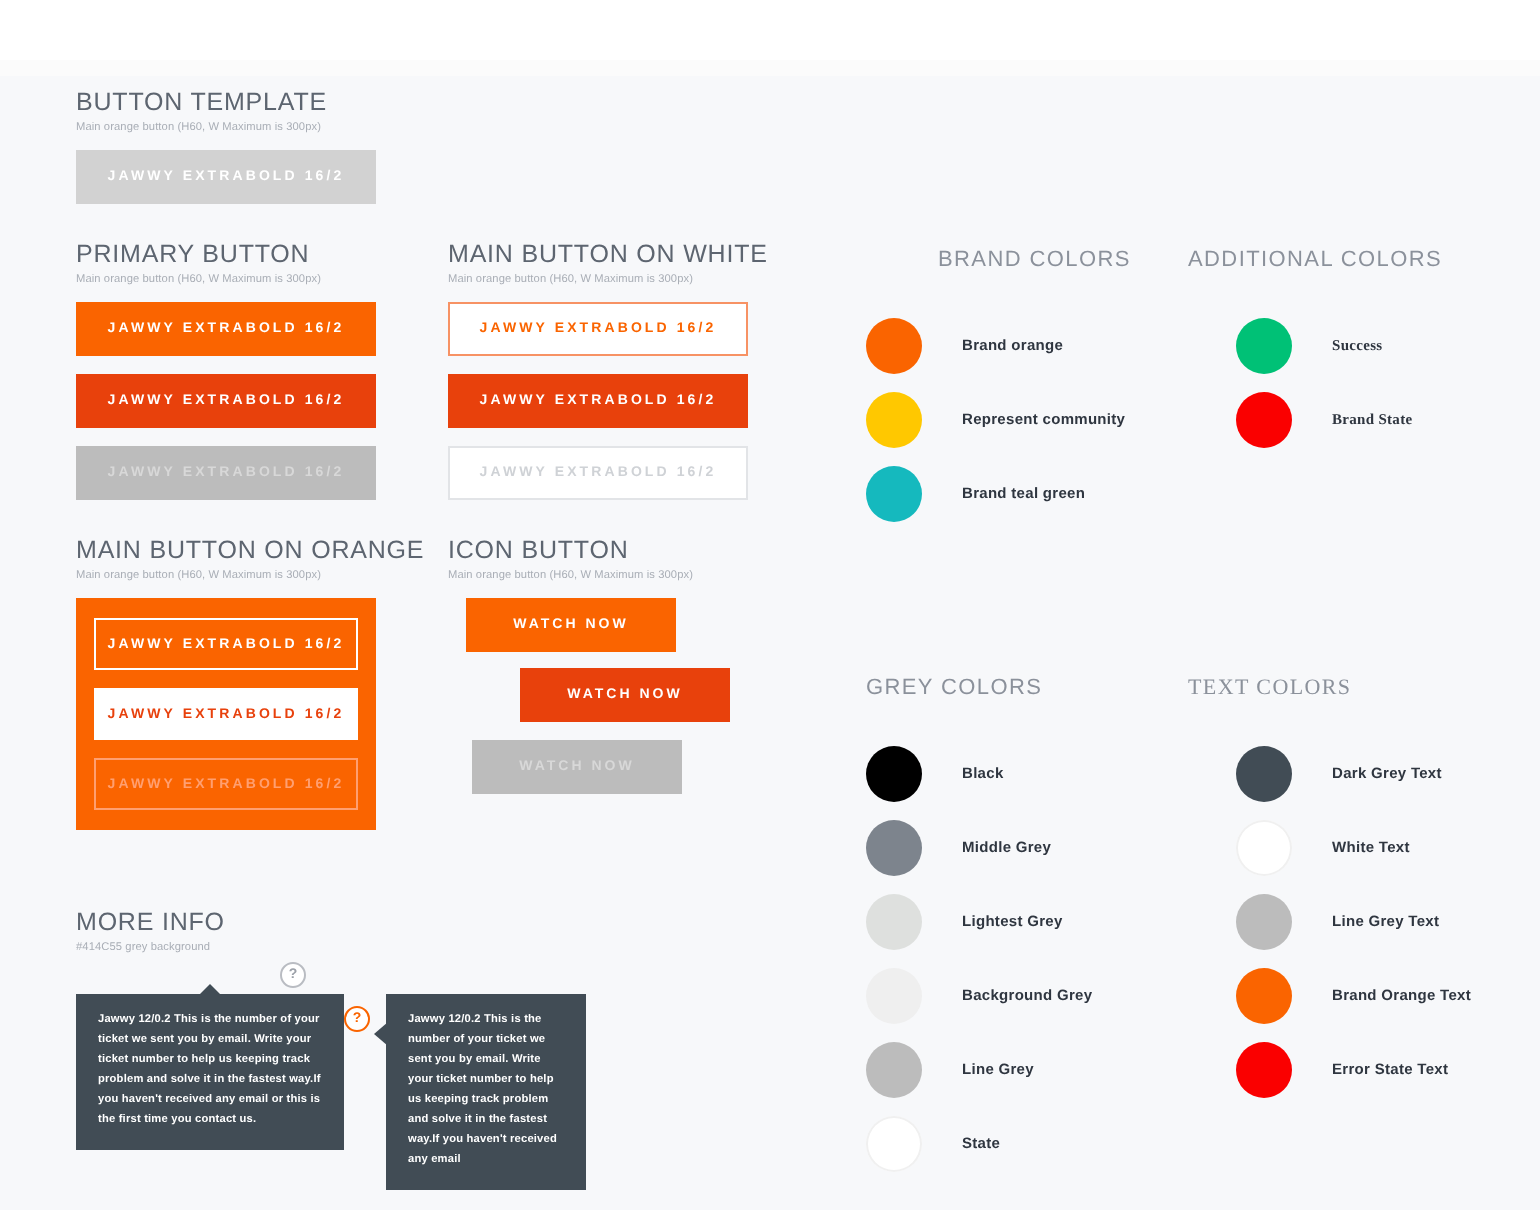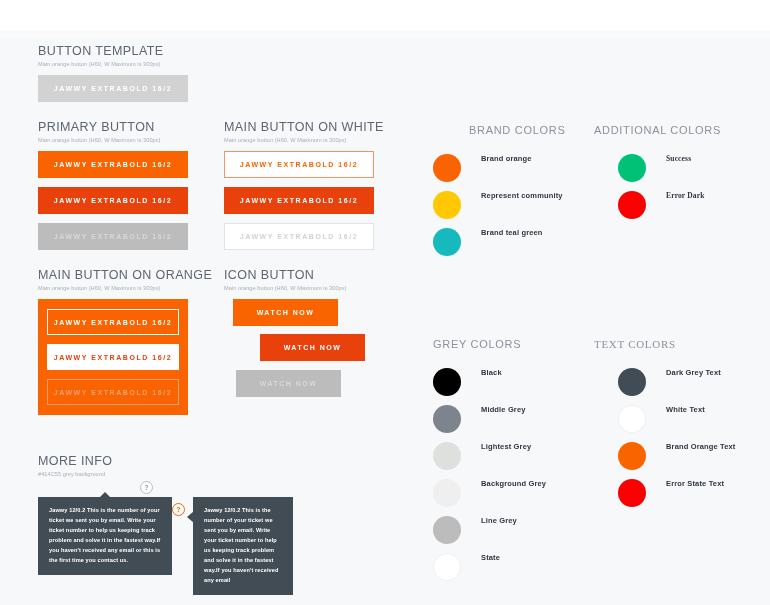--- a/index.html
+++ b/index.html
@@ -66,21 +66,21 @@
   .icon-btn{
     box-sizing:border-box;
     width:105px;height:27px;
     display:flex;align-items:center;justify-content:center;
     font-size:7px;font-weight:bold;letter-spacing:1.5px;
     white-space:nowrap;
   }
 
   
   .swatch-row{
-    display:flex;align-items:flex-start;height:37px;
+    display:flex;align-items:center;height:37px;
   }
   .dot{
     width:28px;height:28px;border-radius:50%;flex:0 0 auto;
   }
   .dot-white{box-shadow:inset 0 0 0 1px #f0f0f0;}
   .swatch-label{
     margin-left:20px;font-size:7.5px;color:#2f3640;font-weight:bold;
     letter-spacing:.15px;white-space:nowrap;
   }
 
@@ -202,21 +202,21 @@
   </div>
 
   <div class="col-title" style="position:absolute;left:594px;top:124px;">ADDITIONAL COLORS</div>
   <div style="position:absolute;left:618px;top:154px;font-family:Liberation Serif, serif;">
     <div class="swatch-row">
       <div class="dot" style="background:#00C176;"></div>
       <div class="swatch-label">Success</div>
     </div>
     <div class="swatch-row">
       <div class="dot" style="background:#FA0000;"></div>
-      <div class="swatch-label">Error Dark</div>
+      <div class="swatch-label">Brand State</div>
     </div>
   </div>
 
   <div class="col-title" style="position:absolute;left:433px;top:338px;">GREY COLORS</div>
   <div style="position:absolute;left:433px;top:368px;">
     <div class="swatch-row">
       <div class="dot" style="background:#000000;"></div>
       <div class="swatch-label">Black</div>
     </div>
     <div class="swatch-row">
@@ -245,20 +245,24 @@
   <div style="position:absolute;left:618px;top:368px;">
     <div class="swatch-row">
       <div class="dot" style="background:#414C55;"></div>
       <div class="swatch-label">Dark Grey Text</div>
     </div>
     <div class="swatch-row">
       <div class="dot dot-white" style="background:#FFFFFF;"></div>
       <div class="swatch-label">White Text</div>
     </div>
     <div class="swatch-row">
+      <div class="dot" style="background:#BCBCBC;"></div>
+      <div class="swatch-label">Line Grey Text</div>
+    </div>
+    <div class="swatch-row">
       <div class="dot" style="background:#FA6400;"></div>
       <div class="swatch-label">Brand Orange Text</div>
     </div>
     <div class="swatch-row">
       <div class="dot" style="background:#FA0000;"></div>
       <div class="swatch-label">Error State Text</div>
     </div>
   </div>
 
 </div>

